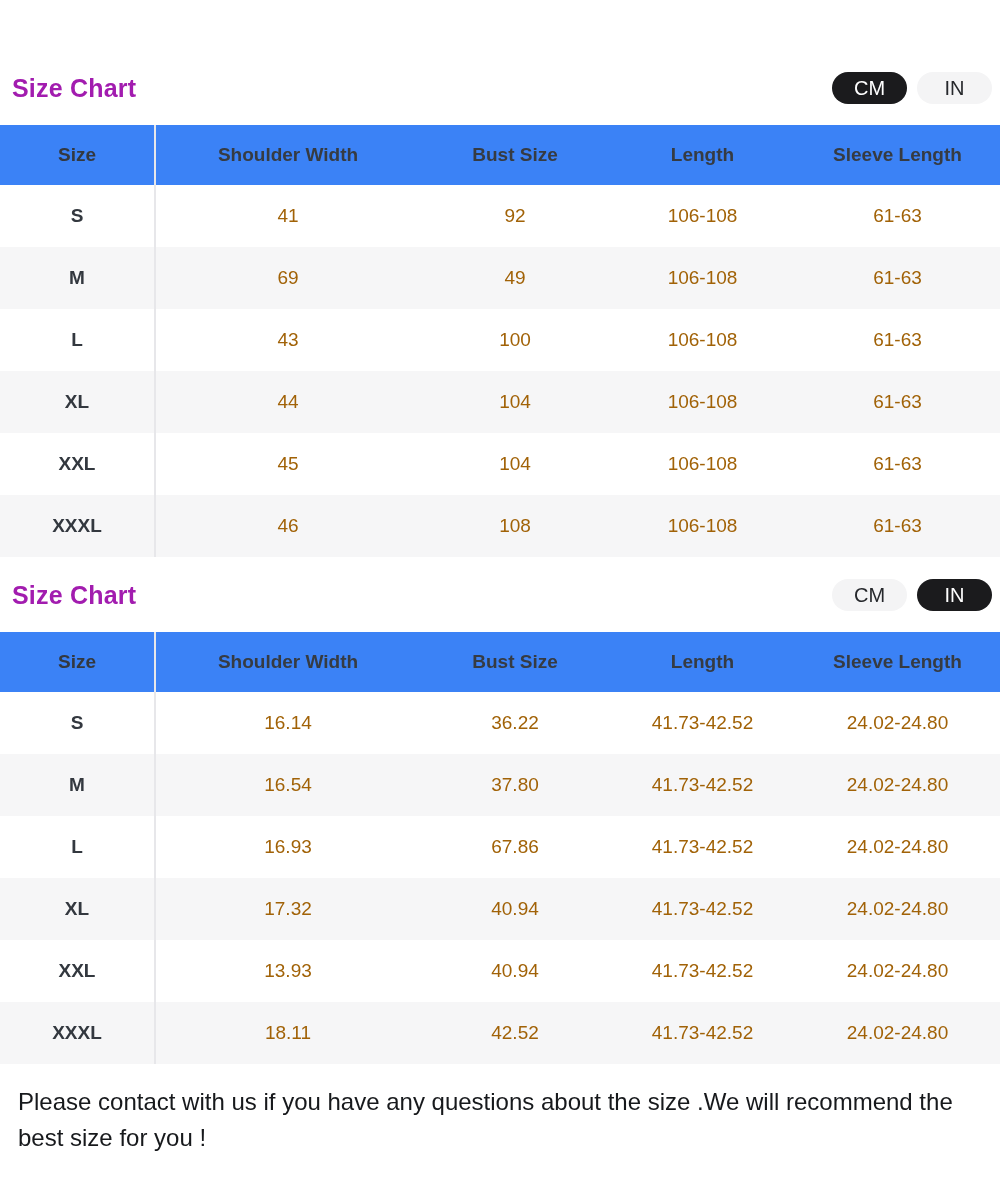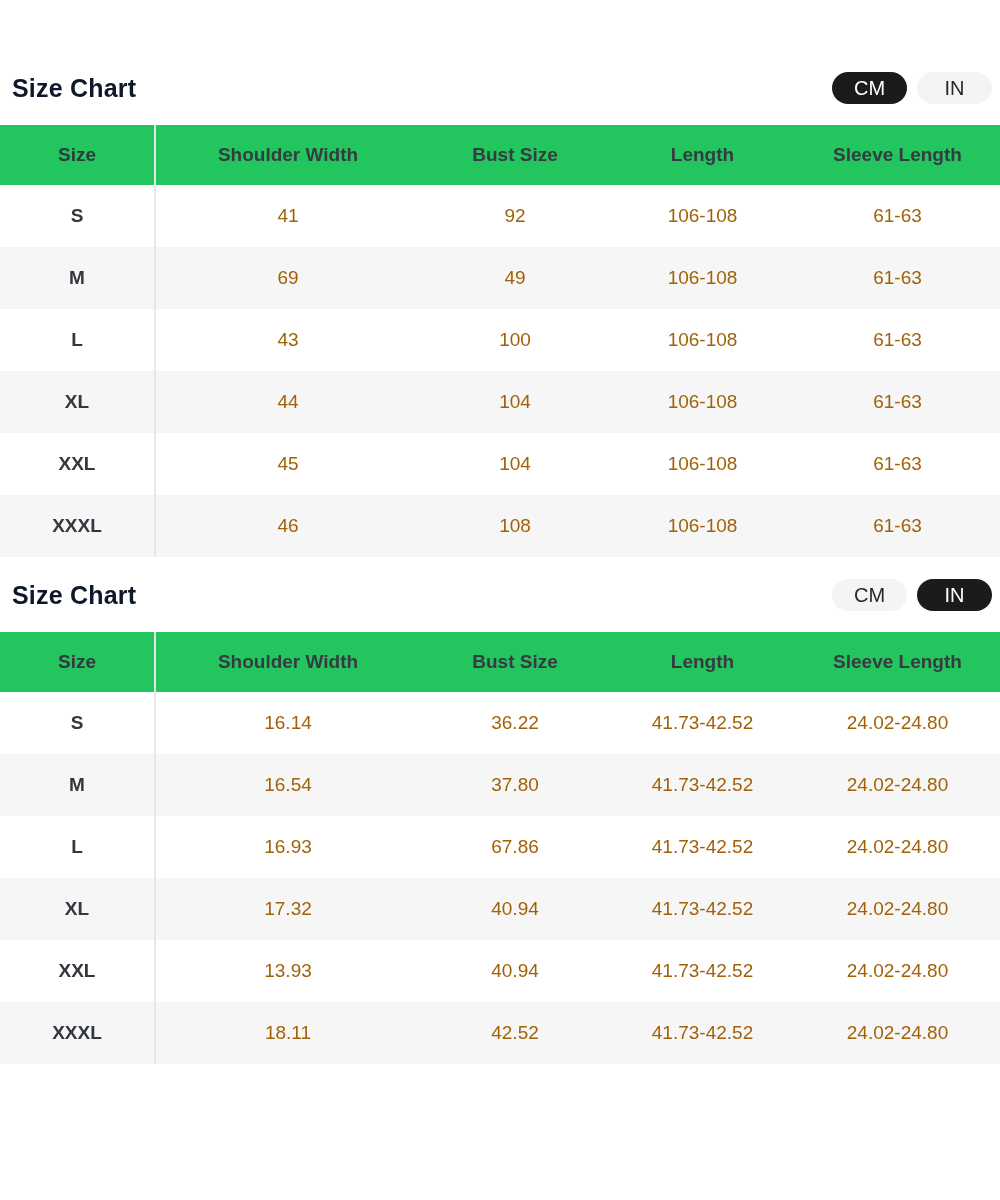--- a/index.html
+++ b/index.html
@@ -23,21 +23,21 @@
     align-items: center;
     justify-content: space-between;
     height: 52px;
     padding: 0 8px 0 12px;
     margin-bottom: 11px;
   }
   .title {
     margin: 0;
     font-size: 25px;
     font-weight: 700;
-    color: #0f172a;
+    color: #a21caf;
     letter-spacing: 0.2px;
   }
   .unit-toggle { display: flex; gap: 10px; }
   .pill {
     width: 75px;
     height: 32px;
     border: none;
     border-radius: 24px;
     font-family: inherit;
     font-size: 20px;
@@ -56,21 +56,21 @@
   .size-table th, .size-table td {
     text-align: center;
     vertical-align: middle;
     font-size: 19px;
     padding: 0;
   }
   .size-table th {
     height: 60px;
     font-weight: 700;
     color: #363b42;
-    background: #22c55e;
+    background: #3b82f6;
   }
   .size-table td {
     height: 62px;
     color: #a16207;
     background: #ffffff;
   }
   .size-table tbody tr:nth-child(even) td { background: #f6f6f7; }
   .size-table .size-col {
     border-right: 2px solid #e7e7ea;
     font-weight: 700;
@@ -227,14 +227,15 @@
             <td class="size-col">XXXL</td>
             <td>18.11</td>
             <td>42.52</td>
             <td>41.73-42.52</td>
             <td>24.02-24.80</td>
           </tr>
         </tbody>
     </table>
   </section>
 
+  <p class="footer-note">Please contact with us if you have any questions about the size .We will recommend the best size for you !</p>
 
 </div>
 
 </body></html>

